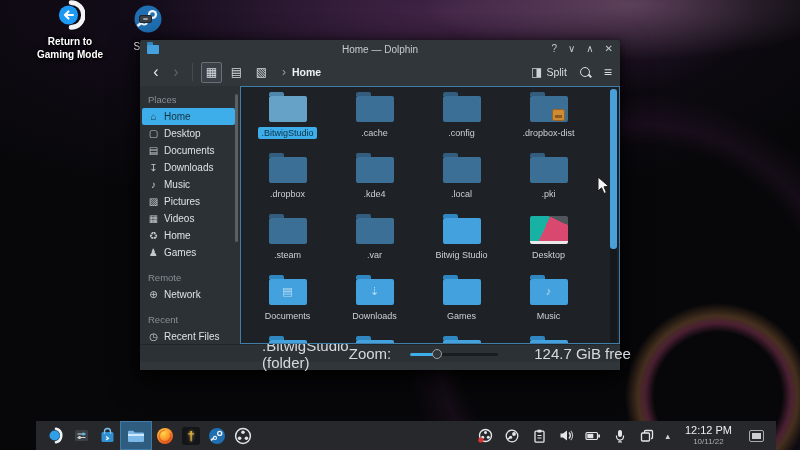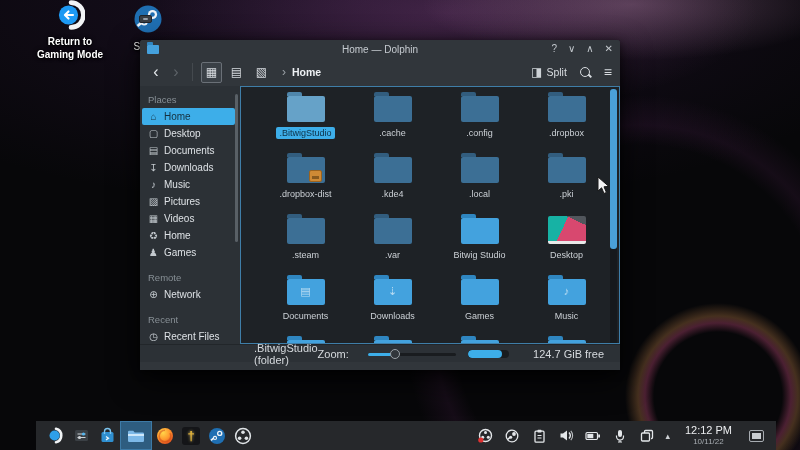--- a/index.html
+++ b/index.html
@@ -52,42 +52,42 @@
   .win-body { display:flex; height:258px; }
   .sidebar { width:100px; background:#2c3136; padding-top:4px; position:relative; font-size:10px; overflow:hidden; }
   .side-header { color:#878f95; font-size:9.5px; padding:4px 0 3px 8px; }
   .side-gap { height:7px; }
   .side-item { height:17px; display:flex; align-items:center; gap:5px; padding-left:8px; color:#dde1e5; white-space:nowrap; }
   .side-item .sicon { width:11px; text-align:center; font-size:10px; color:#c3c9ce; flex:none; }
   .side-item.sel { background:#3daee9; color:#15303f; margin:0 5px 0 2px; padding-left:6px; border-radius:2px; }
   .side-item.sel .sicon { color:#15303f; }
   .side-scroll { position:absolute; right:2px; top:8px; width:3px; height:148px; background:#596066; border-radius:2px; }
   .view { flex:1; position:relative; background:#1e2226; border:1px solid #3f7ea8; overflow:hidden; }
-  .grid { position:absolute; left:21px; top:2px; width:352px; height:260px; display:grid;
+  .grid { position:absolute; left:3px; top:2px; width:352px; height:260px; display:grid;
           grid-template-columns:repeat(4,87px); grid-auto-rows:61px; overflow:hidden; }
   .cell { text-align:center; padding-top:3px; }
   .folder { width:38px; height:26px; margin:4px auto 3px; border-radius:2px; position:relative; background:var(--fc); }
   .folder::before { content:""; position:absolute; top:-4px; left:0; width:15px; height:4px; border-radius:2px 2px 0 0; background:var(--ft); }
   .folder.hid  { --fc:#3c6f95; --ft:#325d7e; }
   .folder.norm { --fc:#43a2de; --ft:#2f86c0; }
   .folder.hisel{ --fc:#66a2c8; --ft:#4f86ab; }
   .fglyph { display:block; line-height:25px; font-size:11px; color:rgba(255,255,255,.62); }
   .flabel { display:inline-block; font-size:9px; color:#ccd1d6; max-width:83px; white-space:nowrap; overflow:hidden; padding:0 3px; border-radius:2px; line-height:12px; }
   .flabel.sel { background:#3daee9; color:#0d3046; }
   .thumb { width:38px; height:28px; margin:2px auto 3px; border-radius:2px;
            background:
              linear-gradient(to top, #e9e9e9 0 3px, rgba(0,0,0,0) 3px),
              linear-gradient(205deg, #51565c 0 20%, rgba(0,0,0,0) 20%),
              linear-gradient(115deg, #17b2a4 0 40%, #d8486f 40%); }
   .emblem { position:absolute; right:3px; bottom:1px; width:13px; height:12px; background:#cf8a35; border-radius:2px; border:1px solid #9a6320; }
   .emblem::after { content:""; position:absolute; left:2px; top:5px; width:7px; height:3px; background:#8a5a1e; }
   .view-track { position:absolute; right:2px; top:2px; width:7px; height:256px; background:#16191c; border-radius:3px; }
   .view-scroll { position:absolute; right:2px; top:2px; width:7px; height:160px; background:#4aa0d8; border-radius:3px; }
   
-  .statusbar { height:18px; background:#2c3136; border-top:1px solid #22262a; display:flex; align-items:center; font-size:11px; color:#d6dade; padding:0 16px; }
+  .statusbar { height:18px; background:#2c3136; border-top:1px solid #22262a; display:flex; align-items:center; font-size:15px; color:#d6dade; padding:0 24px; }
   .sb-sel { margin-left:98px; }
   .sb-zoom { display:flex; align-items:center; gap:19px; margin-left:auto; }
   .slider { position:relative; width:88px; height:11px; }
   .slider .track { position:absolute; top:5px; left:0; width:100%; height:2.5px; background:#191c1f; border-radius:2px; }
   .slider .fill { position:absolute; top:5px; left:0; width:28%; height:2.5px; background:#3daee9; border-radius:2px; }
   .slider .knob { position:absolute; left:22px; top:1px; width:10px; height:10px; border-radius:50%; background:#31363b; border:1px solid #9aa1a7; }
   .capacity { width:88px; height:8px; border-radius:4px; background:#191c1f; margin-left:12px; position:relative; overflow:hidden; }
   .capacity .cfill { position:absolute; left:0; top:0; bottom:0; width:84%; background:#3daee9; border-radius:4px; }
   .sb-free { margin-left:24px; white-space:nowrap; }
   
@@ -238,28 +238,28 @@
         </div>
         <div class="cell">
           <div class="folder hid"></div>
           <span class="flabel">.cache</span>
         </div>
         <div class="cell">
           <div class="folder hid"></div>
           <span class="flabel">.config</span>
         </div>
         <div class="cell">
-          <div class="folder hid"></div>
-          <span class="flabel">.dropbox</span>
-        </div>
-        <div class="cell">
           <div class="folder hid">
               <span class="emblem"></span>
             </div>
           <span class="flabel">.dropbox-dist</span>
+        </div>
+        <div class="cell">
+          <div class="folder hid"></div>
+          <span class="flabel">.dropbox</span>
         </div>
         <div class="cell">
           <div class="folder hid"></div>
           <span class="flabel">.kde4</span>
         </div>
         <div class="cell">
           <div class="folder hid"></div>
           <span class="flabel">.local</span>
         </div>
         <div class="cell">

